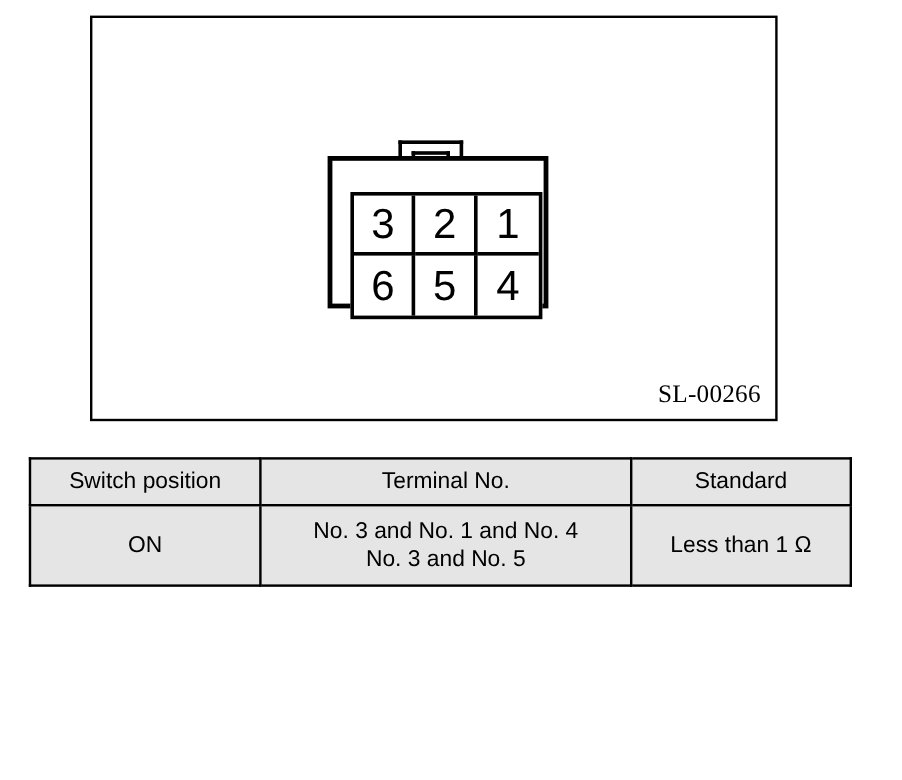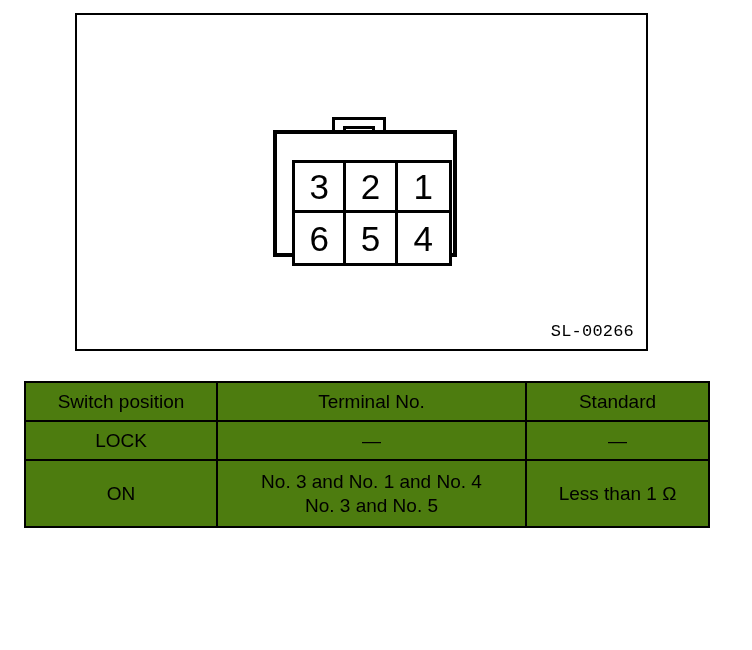--- a/index.html
+++ b/index.html
@@ -97,34 +97,34 @@
     font-family: "Liberation Sans", sans-serif;
   }
   .terminal-cell.col-last { border-right: none; }
   .terminal-cell.row-last { border-bottom: none; }
 
   
   #figure-caption {
     position: absolute;
     right: 12px;
     bottom: 8px;
-    font-size: 17px;
-    font-family: Liberation Mono, monospace;
+    font-size: 21px;
+    font-family: Liberation Serif, serif;
     letter-spacing: 0.2px;
   }
 
   
   #spec-table {
     position: absolute;
     left: 24px;
     top: 381px;
     width: 684px;
     border-collapse: collapse;
     table-layout: fixed;
-    background: #4d7c0f;
+    background: #e5e5e5;
   }
   #spec-table th,
   #spec-table td {
     border: 2px solid #000;
     text-align: center;
     vertical-align: middle;
     font-weight: normal;
     font-size: 19px;
     font-family: "Liberation Sans", sans-serif;
     padding: 0;
@@ -175,25 +175,20 @@
     <col class="c-standard">
   </colgroup>
   <thead>
     <tr class="r-header">
       <th>Switch position</th>
       <th>Terminal No.</th>
       <th>Standard</th>
     </tr>
   </thead>
   <tbody>
-    <tr class="r-lock">
-      <td>LOCK</td>
-      <td class="dash">—</td>
-      <td class="dash">—</td>
-    </tr>
     <tr class="r-on">
       <td>ON</td>
       <td class="cell-multiline">No. 3 and No. 1 and No. 4
 No. 3 and No. 5</td>
       <td>Less than 1 Ω</td>
     </tr>
   </tbody>
 </table>
 
 </body></html>

